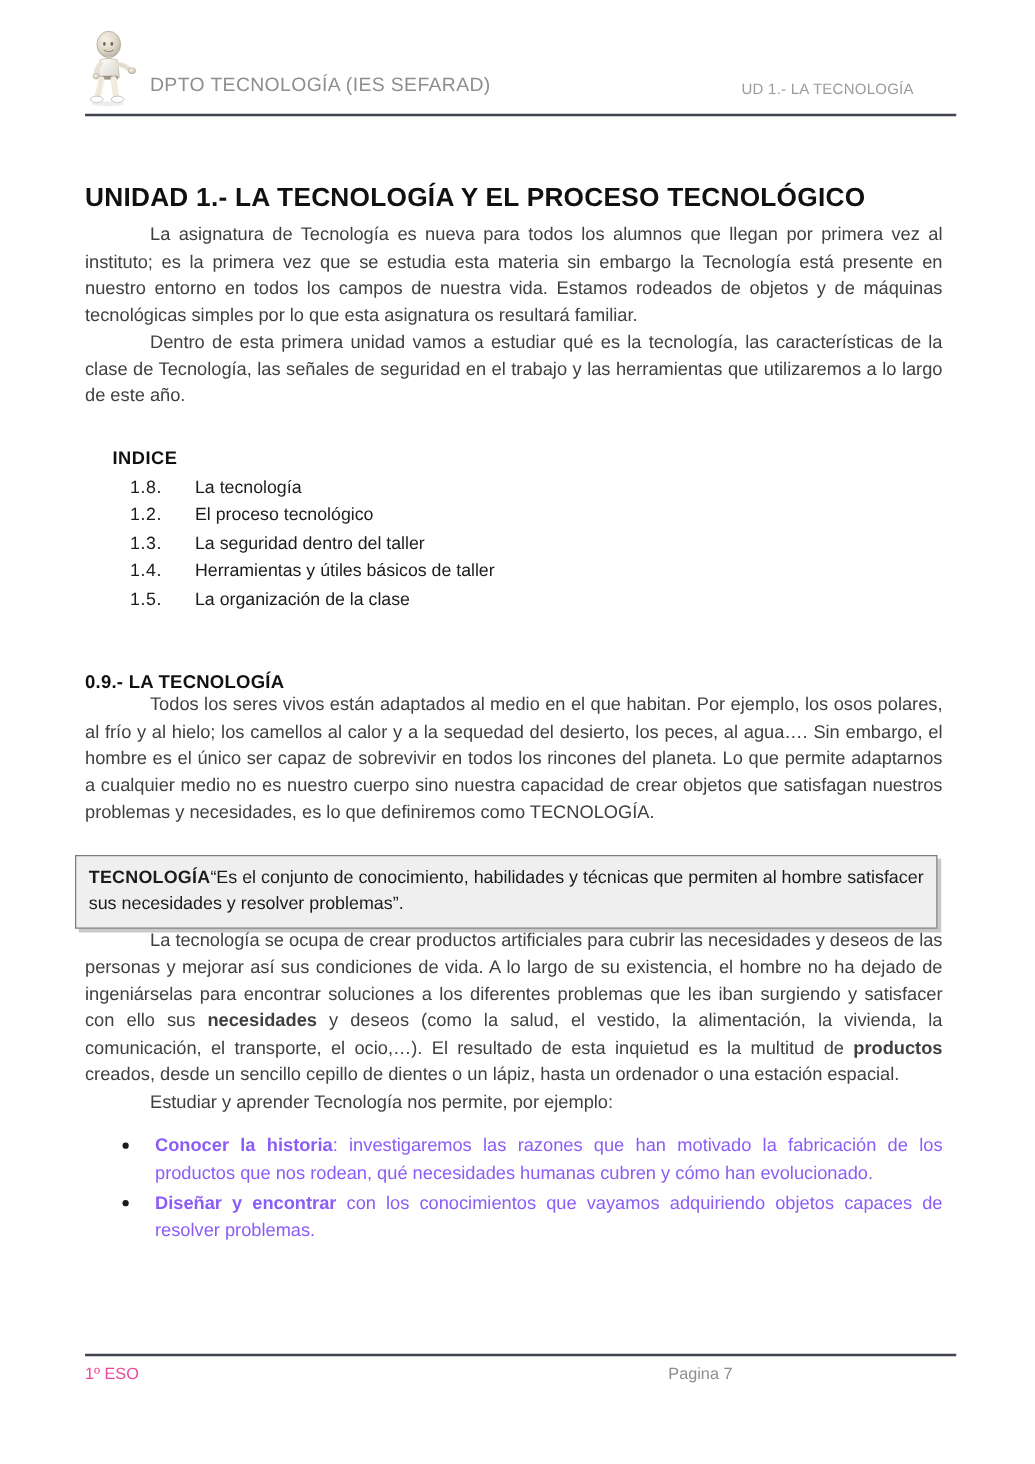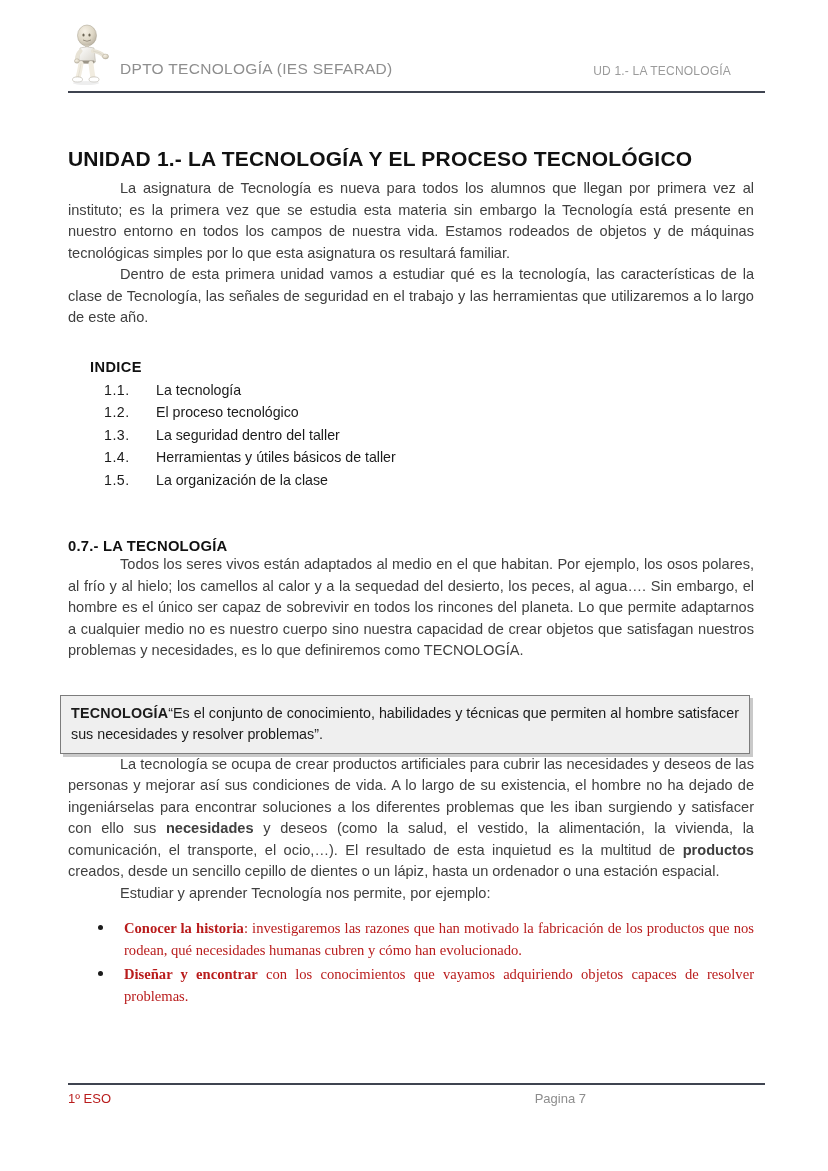--- a/index.html
+++ b/index.html
@@ -130,21 +130,21 @@
   .section-heading {
     margin-top: 47px;
     font-size: 14.8px;
     font-weight: bold;
     letter-spacing: 0.2px;
     color: #111;
   }
 
   
   .def-box {
-    margin-top: 33px;
+    margin-top: 22px;
     margin-left: -8px;
     width: 690px;
     box-sizing: border-box;
     background: #efefef;
     border: 1px solid #7c7c7c;
     box-shadow: 3px 3px 0 0 #c9c9c9;
     padding: 7px 10px 8px 10px;
     font-size: 14.3px;
     line-height: 21px;
     color: #1b1b1b;
@@ -160,22 +160,21 @@
     margin: 14px 0 0 0;
     padding: 0;
   }
   .bullet-list li {
     position: relative;
     padding-left: 56px;
     margin-bottom: 3px;
     font-size: 14.6px;
     line-height: 21.5px;
     text-align: justify;
-    color: #b91c1c;
-    font-family: Liberation Serif, serif;
+    color: #8b5cf6;
   }
   .bullet-list li .dot {
     position: absolute;
     left: 30px;
     top: 7px;
     width: 5px;
     height: 5px;
     border-radius: 50%;
     background: #1b1b1b;
   }
@@ -188,21 +187,21 @@
     top: 1083px;
     width: 697px;
     height: 0;
     border-top: 2px solid #3f4450;
   }
   .footer-left {
     position: absolute;
     left: 68px;
     top: 1091px;
     font-size: 13px;
-    color: #b91c1c;
+    color: #ec4899;
   }
   .footer-right {
     position: absolute;
     right: 68px;
     top: 1091px;
     font-size: 13px;
     color: #8d8d8d;
   }
 </style>
 </head>
@@ -263,21 +262,21 @@
   <div class="body-col">
 
     <p class="para">La asignatura de Tecnología es nueva para todos los alumnos que llegan por primera vez al instituto; es la primera vez que se estudia esta materia sin embargo la Tecnología está presente en nuestro entorno en todos los campos de nuestra vida. Estamos rodeados de objetos y de máquinas tecnológicas simples por lo que esta asignatura os resultará familiar.</p>
 
     <p class="para gap">Dentro de esta primera unidad vamos a estudiar qué es la tecnología, las características de la clase de Tecnología, las señales de seguridad en el trabajo y las herramientas que utilizaremos a lo largo de este año.</p>
 
     <div class="indice-block">
       <div class="indice-title">INDICE</div>
       <ul class="indice-list">
         <li>
-          <span class="indice-num">1.1.</span>
+          <span class="indice-num">1.8.</span>
           <span class="indice-label">La tecnología</span>
         </li>
         <li>
           <span class="indice-num">1.2.</span>
           <span class="indice-label">El proceso tecnológico</span>
         </li>
         <li>
           <span class="indice-num">1.3.</span>
           <span class="indice-label">La seguridad dentro del taller</span>
         </li>
@@ -285,21 +284,21 @@
           <span class="indice-num">1.4.</span>
           <span class="indice-label">Herramientas y útiles básicos de taller</span>
         </li>
         <li>
           <span class="indice-num">1.5.</span>
           <span class="indice-label">La organización de la clase</span>
         </li>
       </ul>
     </div>
 
-    <div class="section-heading">0.7.- LA TECNOLOGÍA</div>
+    <div class="section-heading">0.9.- LA TECNOLOGÍA</div>
 
     <p class="para gap">Todos los seres vivos están adaptados al medio en el que habitan. Por ejemplo, los osos polares, al frío y al hielo; los camellos al calor y a la sequedad del desierto, los peces, al agua…. Sin embargo, el hombre es el único ser capaz de sobrevivir en todos los rincones del planeta. Lo que permite adaptarnos a cualquier medio no es nuestro cuerpo sino nuestra capacidad de crear objetos que satisfagan nuestros problemas y necesidades, es lo que definiremos como TECNOLOGÍA.</p>
 
     <div class="def-box">
       <span class="def-term">TECNOLOGÍA</span><span>“Es el conjunto de conocimiento, habilidades y técnicas que permiten al hombre satisfacer sus necesidades y resolver problemas”.</span>
     </div>
 
     <p class="para gap"><span>La tecnología se ocupa de crear productos artificiales para cubrir las necesidades y deseos de las personas y mejorar así sus condiciones de vida. A lo largo de su existencia, el hombre no ha dejado de ingeniárselas para encontrar soluciones a los diferentes problemas que les iban surgiendo y satisfacer con ello sus </span><span class="b-strong">necesidades</span><span> y deseos (como la salud, el vestido, la alimentación, la vivienda, la comunicación, el transporte, el ocio,…). El resultado de esta inquietud es la multitud de </span><span class="b-strong">productos</span><span> creados, desde un sencillo cepillo de dientes o un lápiz, hasta un ordenador o una estación espacial.</span></p>
 
     <p class="para gap">Estudiar y aprender Tecnología nos permite, por ejemplo:</p>

